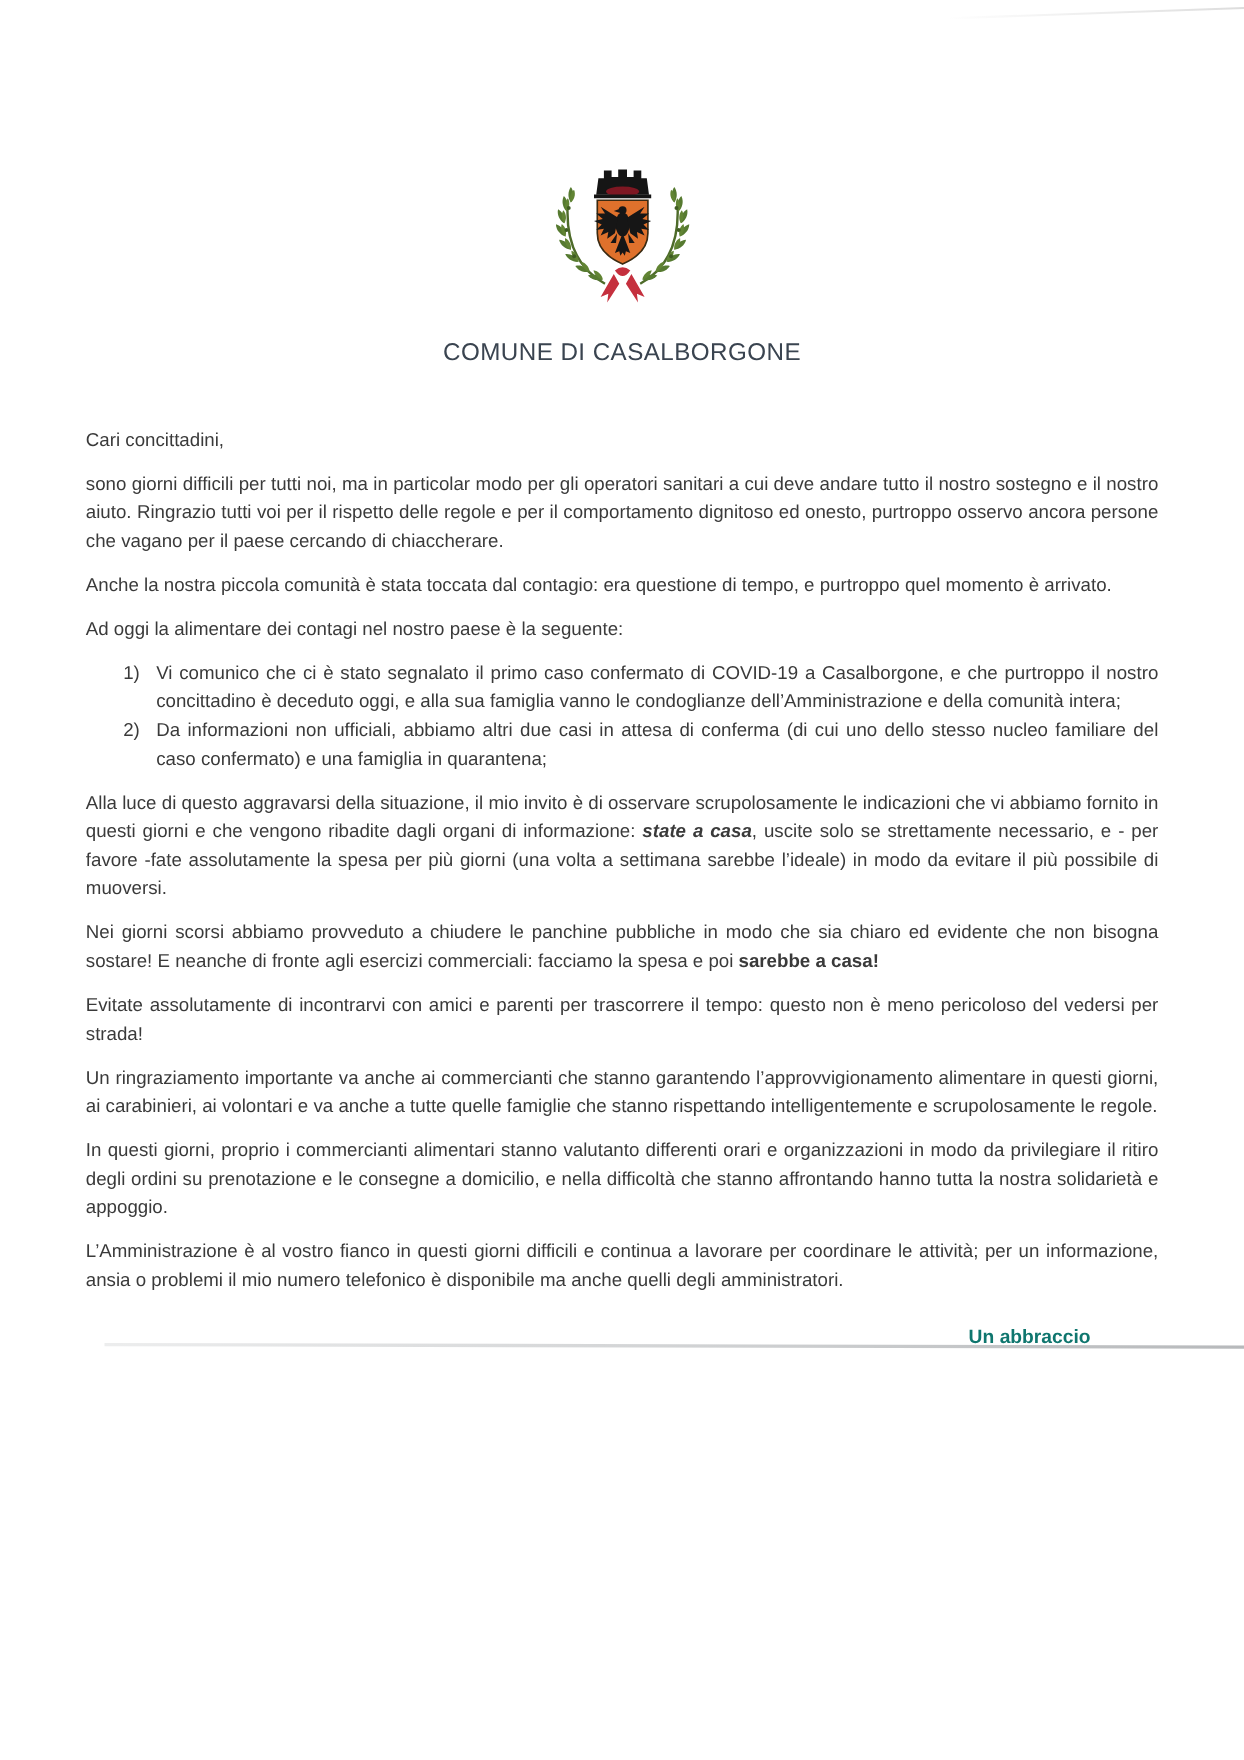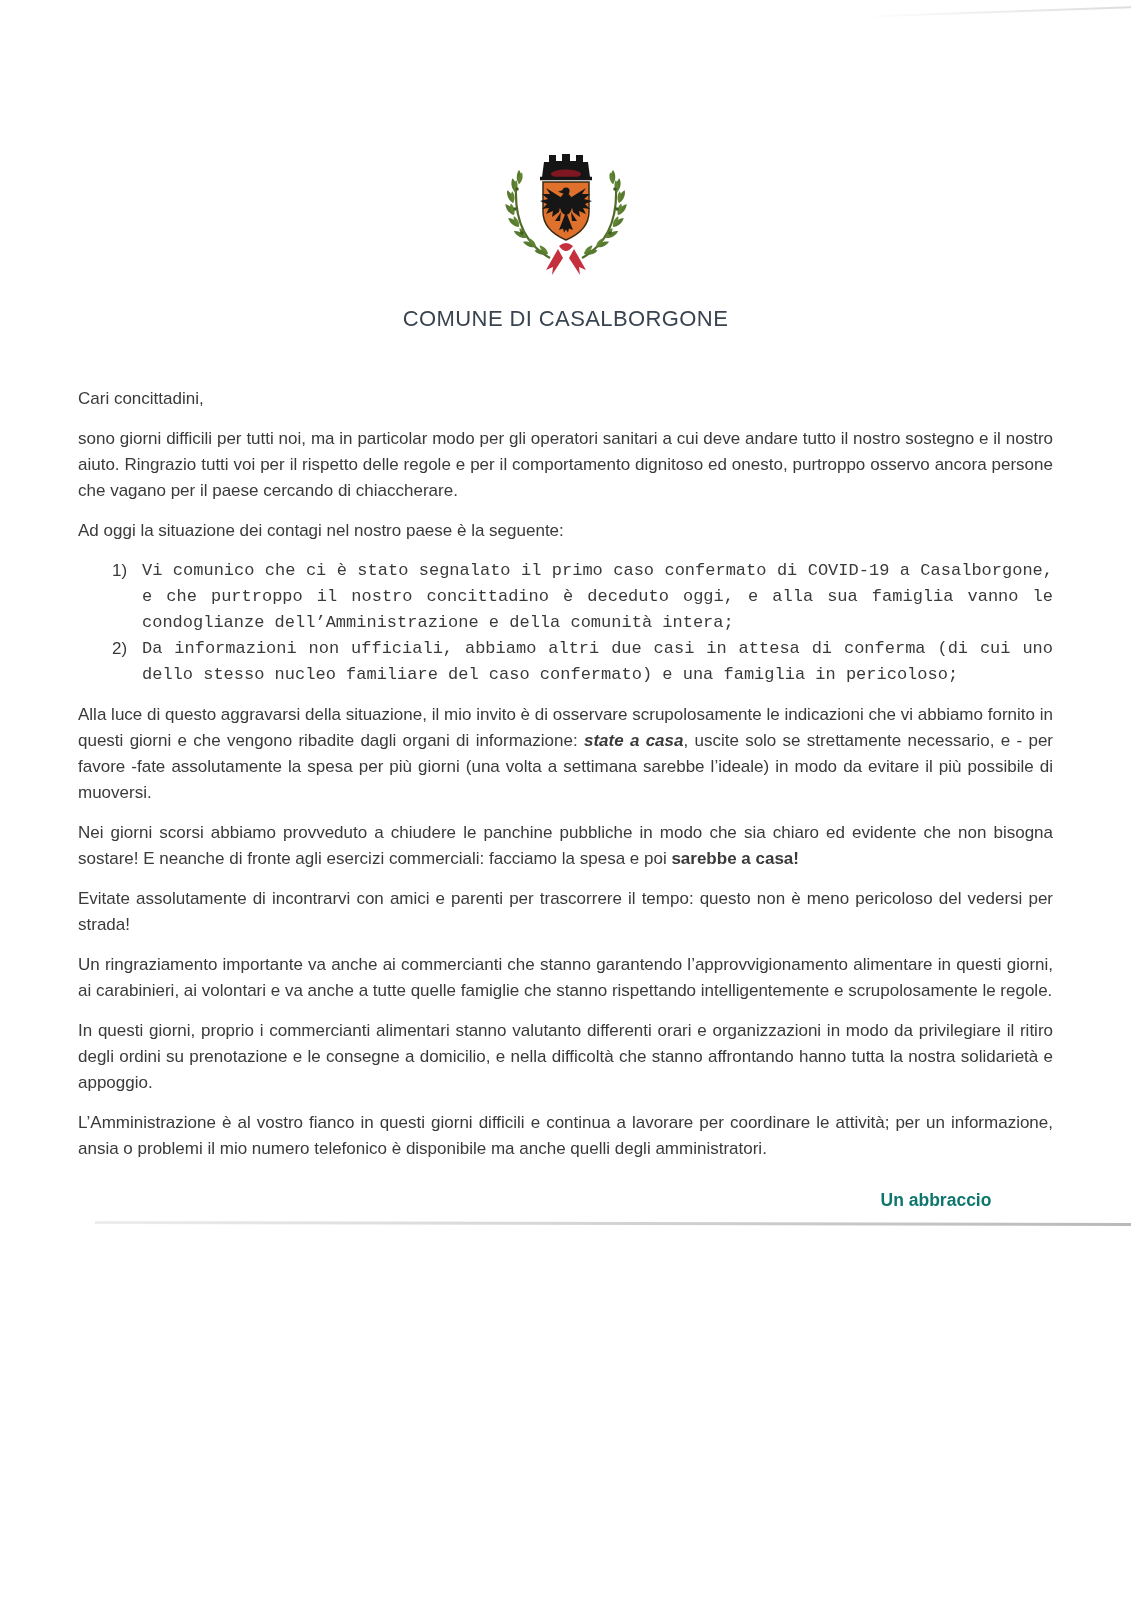--- a/index.html
+++ b/index.html
@@ -27,21 +27,21 @@
     margin:54px 78px 11px 78px;
     font-size:17px;
     line-height:26px;
     color:#3a3a3a;
     text-align:justify;
   }
   .letter p{margin:0 0 14px 0;}
   .list{margin:0 0 14px 0;}
   .li{display:flex;padding-left:34px;}
   .num{flex:none;width:30px;}
-  .li-body{flex:1;text-align:justify;font-family:Liberation Mono, monospace;}
+  .li-body{flex:1;text-align:justify;}
   
   .signature{
     position:relative;z-index:2;
     width:200px;
     margin:28px 95px 0 auto;
     text-align:center;
     font-weight:bold;
     font-size:17.5px;
     color:#0f766e;
   }
@@ -160,29 +160,30 @@
         <path d="M73 100 Q80 94 87 100 Q80 110 73 100 Z"></path>
       </g>
     </svg>
   </div>
 
   <div class="title" style="color:#3a4450;">COMUNE DI CASALBORGONE</div>
 
   <div class="letter">
       <p><span>Cari concittadini,</span></p>
       <p><span>sono giorni difficili per tutti noi, ma in particolar modo per gli operatori sanitari a cui deve andare tutto il nostro sostegno e il nostro aiuto. Ringrazio tutti voi per il rispetto delle regole  e per il comportamento dignitoso ed onesto, purtroppo osservo ancora persone che vagano per il paese cercando di chiaccherare.</span></p>
-      <p><span>Ad oggi la situazione dei contagi nel nostro paese è la seguente:</span></p>
+      <p><span>Anche la nostra piccola comunità è stata toccata dal contagio: era questione di tempo, e purtroppo quel momento è arrivato.</span></p>
+      <p><span>Ad oggi la alimentare dei contagi nel nostro paese è la seguente:</span></p>
       <div class="list">
         <div class="li">
           <span class="num">1)</span>
           <span class="li-body"><span>Vi comunico che ci è stato segnalato il primo caso confermato di COVID-19 a Casalborgone, e che purtroppo il nostro concittadino è deceduto oggi, e alla sua famiglia vanno le condoglianze dell’Amministrazione e della comunità intera;</span></span>
         </div>
         <div class="li">
           <span class="num">2)</span>
-          <span class="li-body"><span>Da informazioni non ufficiali, abbiamo altri due casi in attesa di conferma (di cui uno dello stesso nucleo familiare del caso confermato) e una famiglia in pericoloso;</span></span>
+          <span class="li-body"><span>Da informazioni non ufficiali, abbiamo altri due casi in attesa di conferma (di cui uno dello stesso nucleo familiare del caso confermato) e una famiglia in quarantena;</span></span>
         </div>
       </div>
       <p><span>Alla luce di questo aggravarsi della situazione, il mio invito è di osservare scrupolosamente le indicazioni che vi abbiamo fornito in questi giorni e che vengono ribadite dagli organi di informazione: </span><span style="font-weight: bold; font-style: italic;">state a casa</span><span>, uscite solo se strettamente necessario, e - per favore -fate assolutamente la spesa per più giorni (una volta a settimana sarebbe l’ideale) in modo da evitare il più possibile di muoversi.</span></p>
       <p><span>Nei giorni scorsi abbiamo provveduto a chiudere le panchine pubbliche in modo che sia chiaro ed evidente che non bisogna sostare! E neanche di fronte agli esercizi commerciali: facciamo la spesa e poi </span><span style="font-weight: bold;">sarebbe a casa!</span></p>
       <p><span>Evitate assolutamente di incontrarvi con amici e parenti per trascorrere il tempo: questo non è meno pericoloso del vedersi per strada!</span></p>
       <p><span>Un ringraziamento importante va anche ai commercianti che stanno garantendo l’approvvigionamento alimentare in questi giorni, ai carabinieri, ai volontari  e va anche a tutte quelle famiglie che stanno rispettando intelligentemente e scrupolosamente le regole.</span></p>
       <p><span>In questi giorni, proprio i commercianti alimentari stanno valutanto differenti orari e organizzazioni in modo da privilegiare il ritiro degli ordini su prenotazione e le consegne a domicilio, e nella difficoltà che stanno affrontando hanno tutta la nostra solidarietà e appoggio.</span></p>
       <p><span>L’Amministrazione è al vostro fianco in questi giorni difficili e continua a lavorare per coordinare le attività; per un informazione, ansia o problemi il mio numero telefonico è disponibile ma anche quelli degli amministratori.</span></p>
     </div>
 

